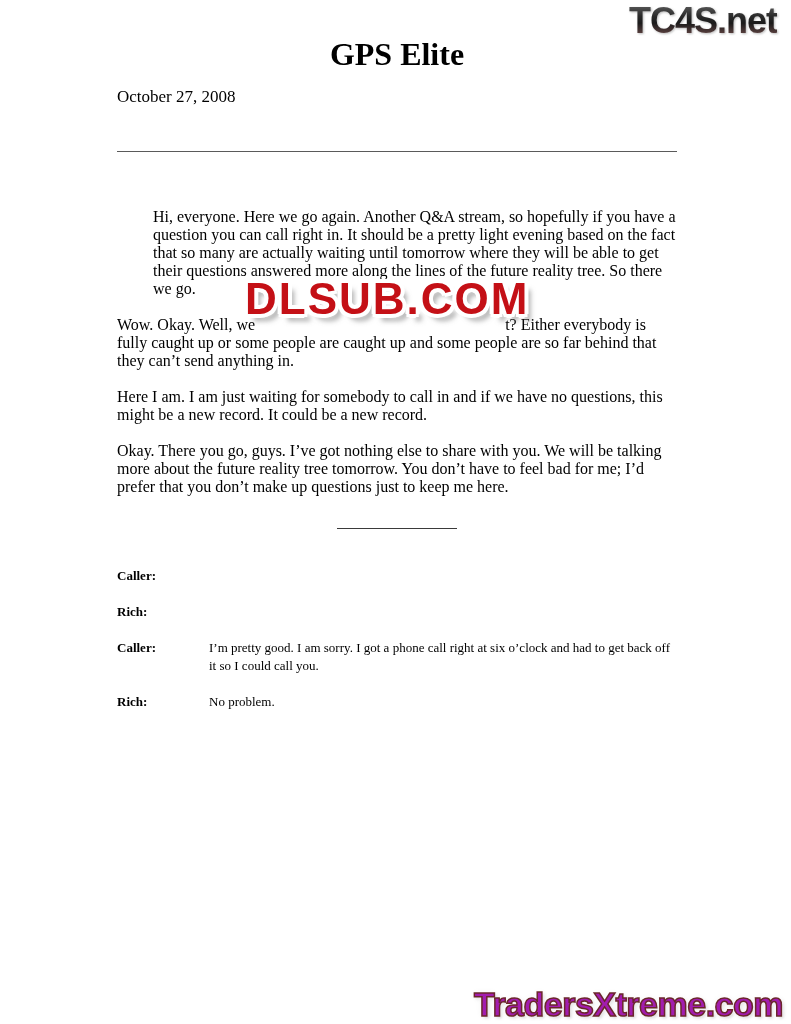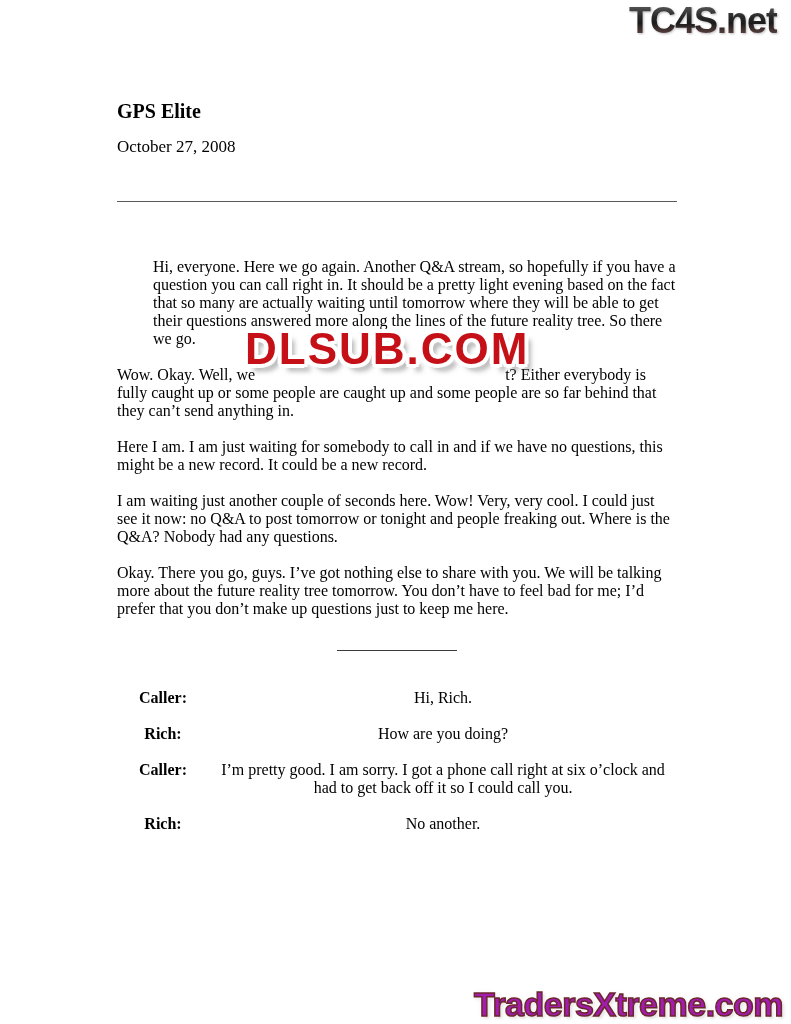--- a/index.html
+++ b/index.html
@@ -19,21 +19,21 @@
     font-family:"Liberation Sans", sans-serif;
     font-weight:bold; font-size:36px; letter-spacing:-1px;
     background:linear-gradient(180deg,#707070 0%,#2b2b2b 38%,#1b1b1b 55%,#8a5d5a 100%);
     -webkit-background-clip:text; background-clip:text;
     color:transparent;
     filter:drop-shadow(1px 1px 1px rgba(130,130,130,0.55));
   }
   .content {
     position:absolute; left:117px; top:0; width:560px;
   }
-  .doc-title   { font-size:20px; font-weight:bold; margin-top:100px; }
+  .doc-title   { font-size:32px; font-weight:bold; text-align:center; margin-top:36px; }
   .doc-subtitle{ font-size:24px; font-weight:bold; text-align:center; margin-top:10px; }
   .doc-date    { font-size:17px; text-align:left; margin-top:14px; }
   .rule {
     border:none; border-top:1px solid #5a5a5a;
     margin-top:44px; width:100%; height:0;
   }
   .para {
     font-size:16px; line-height:18px;
     margin-bottom:18px;
   }
@@ -49,21 +49,21 @@
     text-shadow:
       -3px -3px 0 #fff, 3px -3px 0 #fff, -3px 3px 0 #fff, 3px 3px 0 #fff,
       -4px 0 0 #fff, 4px 0 0 #fff, 0 -4px 0 #fff, 0 4px 0 #fff,
       6px 7px 5px rgba(110,110,110,0.55);
   }
   .divider {
     width:120px; border:none; border-top:1px solid #3a3a3a;
     margin:32px auto 0 auto; height:0;
   }
   .dialogue { margin-top:38px; }
-  .turn { display:flex; font-size:16px; line-height:18px; margin-bottom:18px;text-align:center; }
+  .turn { display:flex; font-size:13px; line-height:18px; margin-bottom:18px; }
   .speaker { width:92px; flex:none; font-weight:bold; }
   .speech { flex:1; }
   
   .tx {
     position:absolute; right:8px; bottom:0px;
     font-family:"Liberation Sans", sans-serif;
     font-weight:bold; font-size:34px; letter-spacing:-0.5px;
     color:#a21caf;
     -webkit-text-stroke:1.5px #6b262b;
     text-shadow: 0 0 4px #ffffff, 0 0 7px #f0f0f0, 2px 2px 3px rgba(160,160,160,0.5);
@@ -82,41 +82,38 @@
     <div class="doc-title">GPS Elite</div>
     <div class="doc-date">October 27, 2008</div>
 
     <hr class="rule">
 
     <p class="para first">Hi, everyone. Here we go again. Another Q&amp;A stream, so hopefully if you have a question you can call right in. It should be a pretty light evening based on the fact that so many are actually waiting until tomorrow where they will be able to get their questions answered more along the lines of the future reality tree. So there we go.</p>
     <p class="para watermarked"><span>Wow. Okay. Well, we</span><span class="wm-gap"></span><span>t? Either everybody is</span> <span>fully caught up or some people are caught up and some people are so far behind that they can’t send anything in.</span><span class="dlsub">DLSUB.COM</span></p>
 
     <p class="para">Here I am. I am just waiting for somebody to call in and if we have no questions, this might be a new record. It could be a new record.</p>
 
-    <p class="para">I am waiting just another couple of seconds here. Wow! Very, very cool. I could just see it now: no Q&amp;A to post tomorrow or tonight and people freaking out. Where is the Q&amp;A? Nobody had any questions.</p>
     <p class="para">Okay. There you go, guys. I’ve got nothing else to share with you. We will be talking more about the future reality tree tomorrow. You don’t have to feel bad for me; I’d prefer that you don’t make up questions just to keep me here.</p>
 
     <hr class="divider">
 
     <div class="dialogue">
       <div class="turn">
         <span class="speaker">Caller:</span>
-        <span class="speech">Hi, Rich.</span>
       </div>
       <div class="turn">
         <span class="speaker">Rich:</span>
-        <span class="speech">How are you doing?</span>
       </div>
       <div class="turn">
         <span class="speaker">Caller:</span>
         <span class="speech">I’m pretty good. I am sorry. I got a phone call right at six o’clock and had to get back off it so I could call you.</span>
       </div>
       <div class="turn">
         <span class="speaker">Rich:</span>
-        <span class="speech">No another.</span>
+        <span class="speech">No problem.</span>
       </div>
     </div>
 
   </div>
 
   <div class="tx">TradersXtreme.com</div>
 
 </div>
 
 </body></html>

